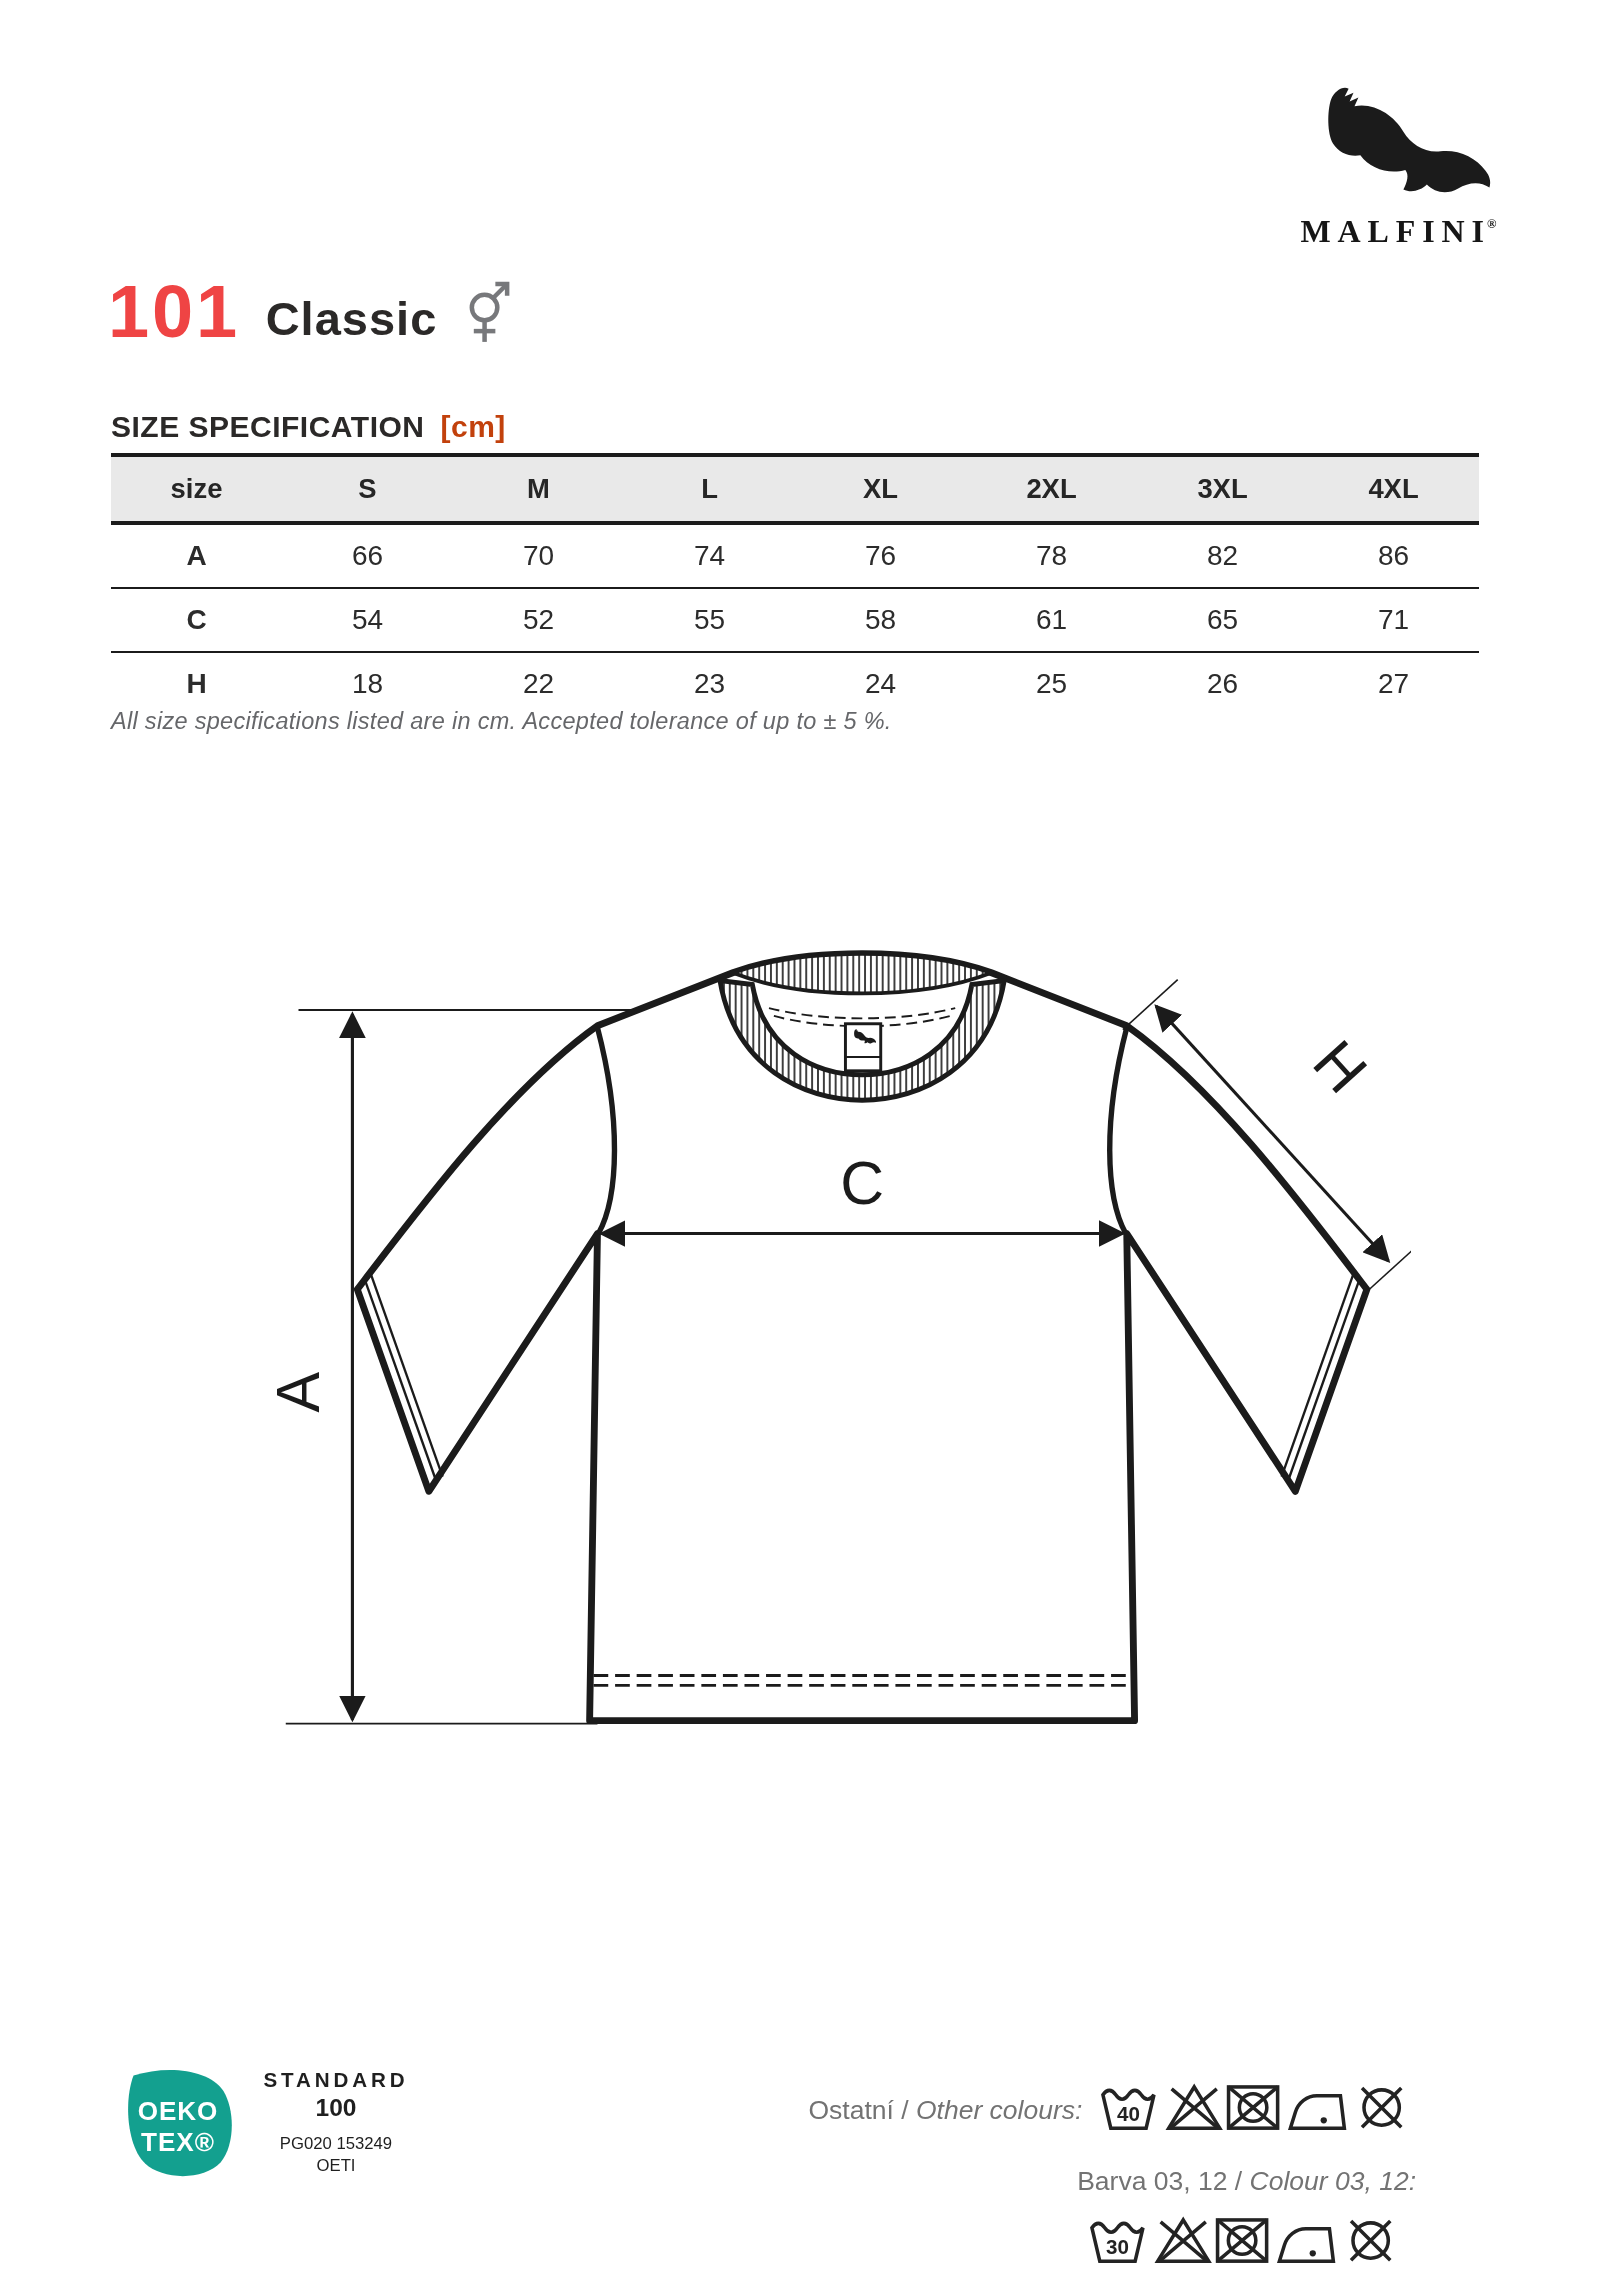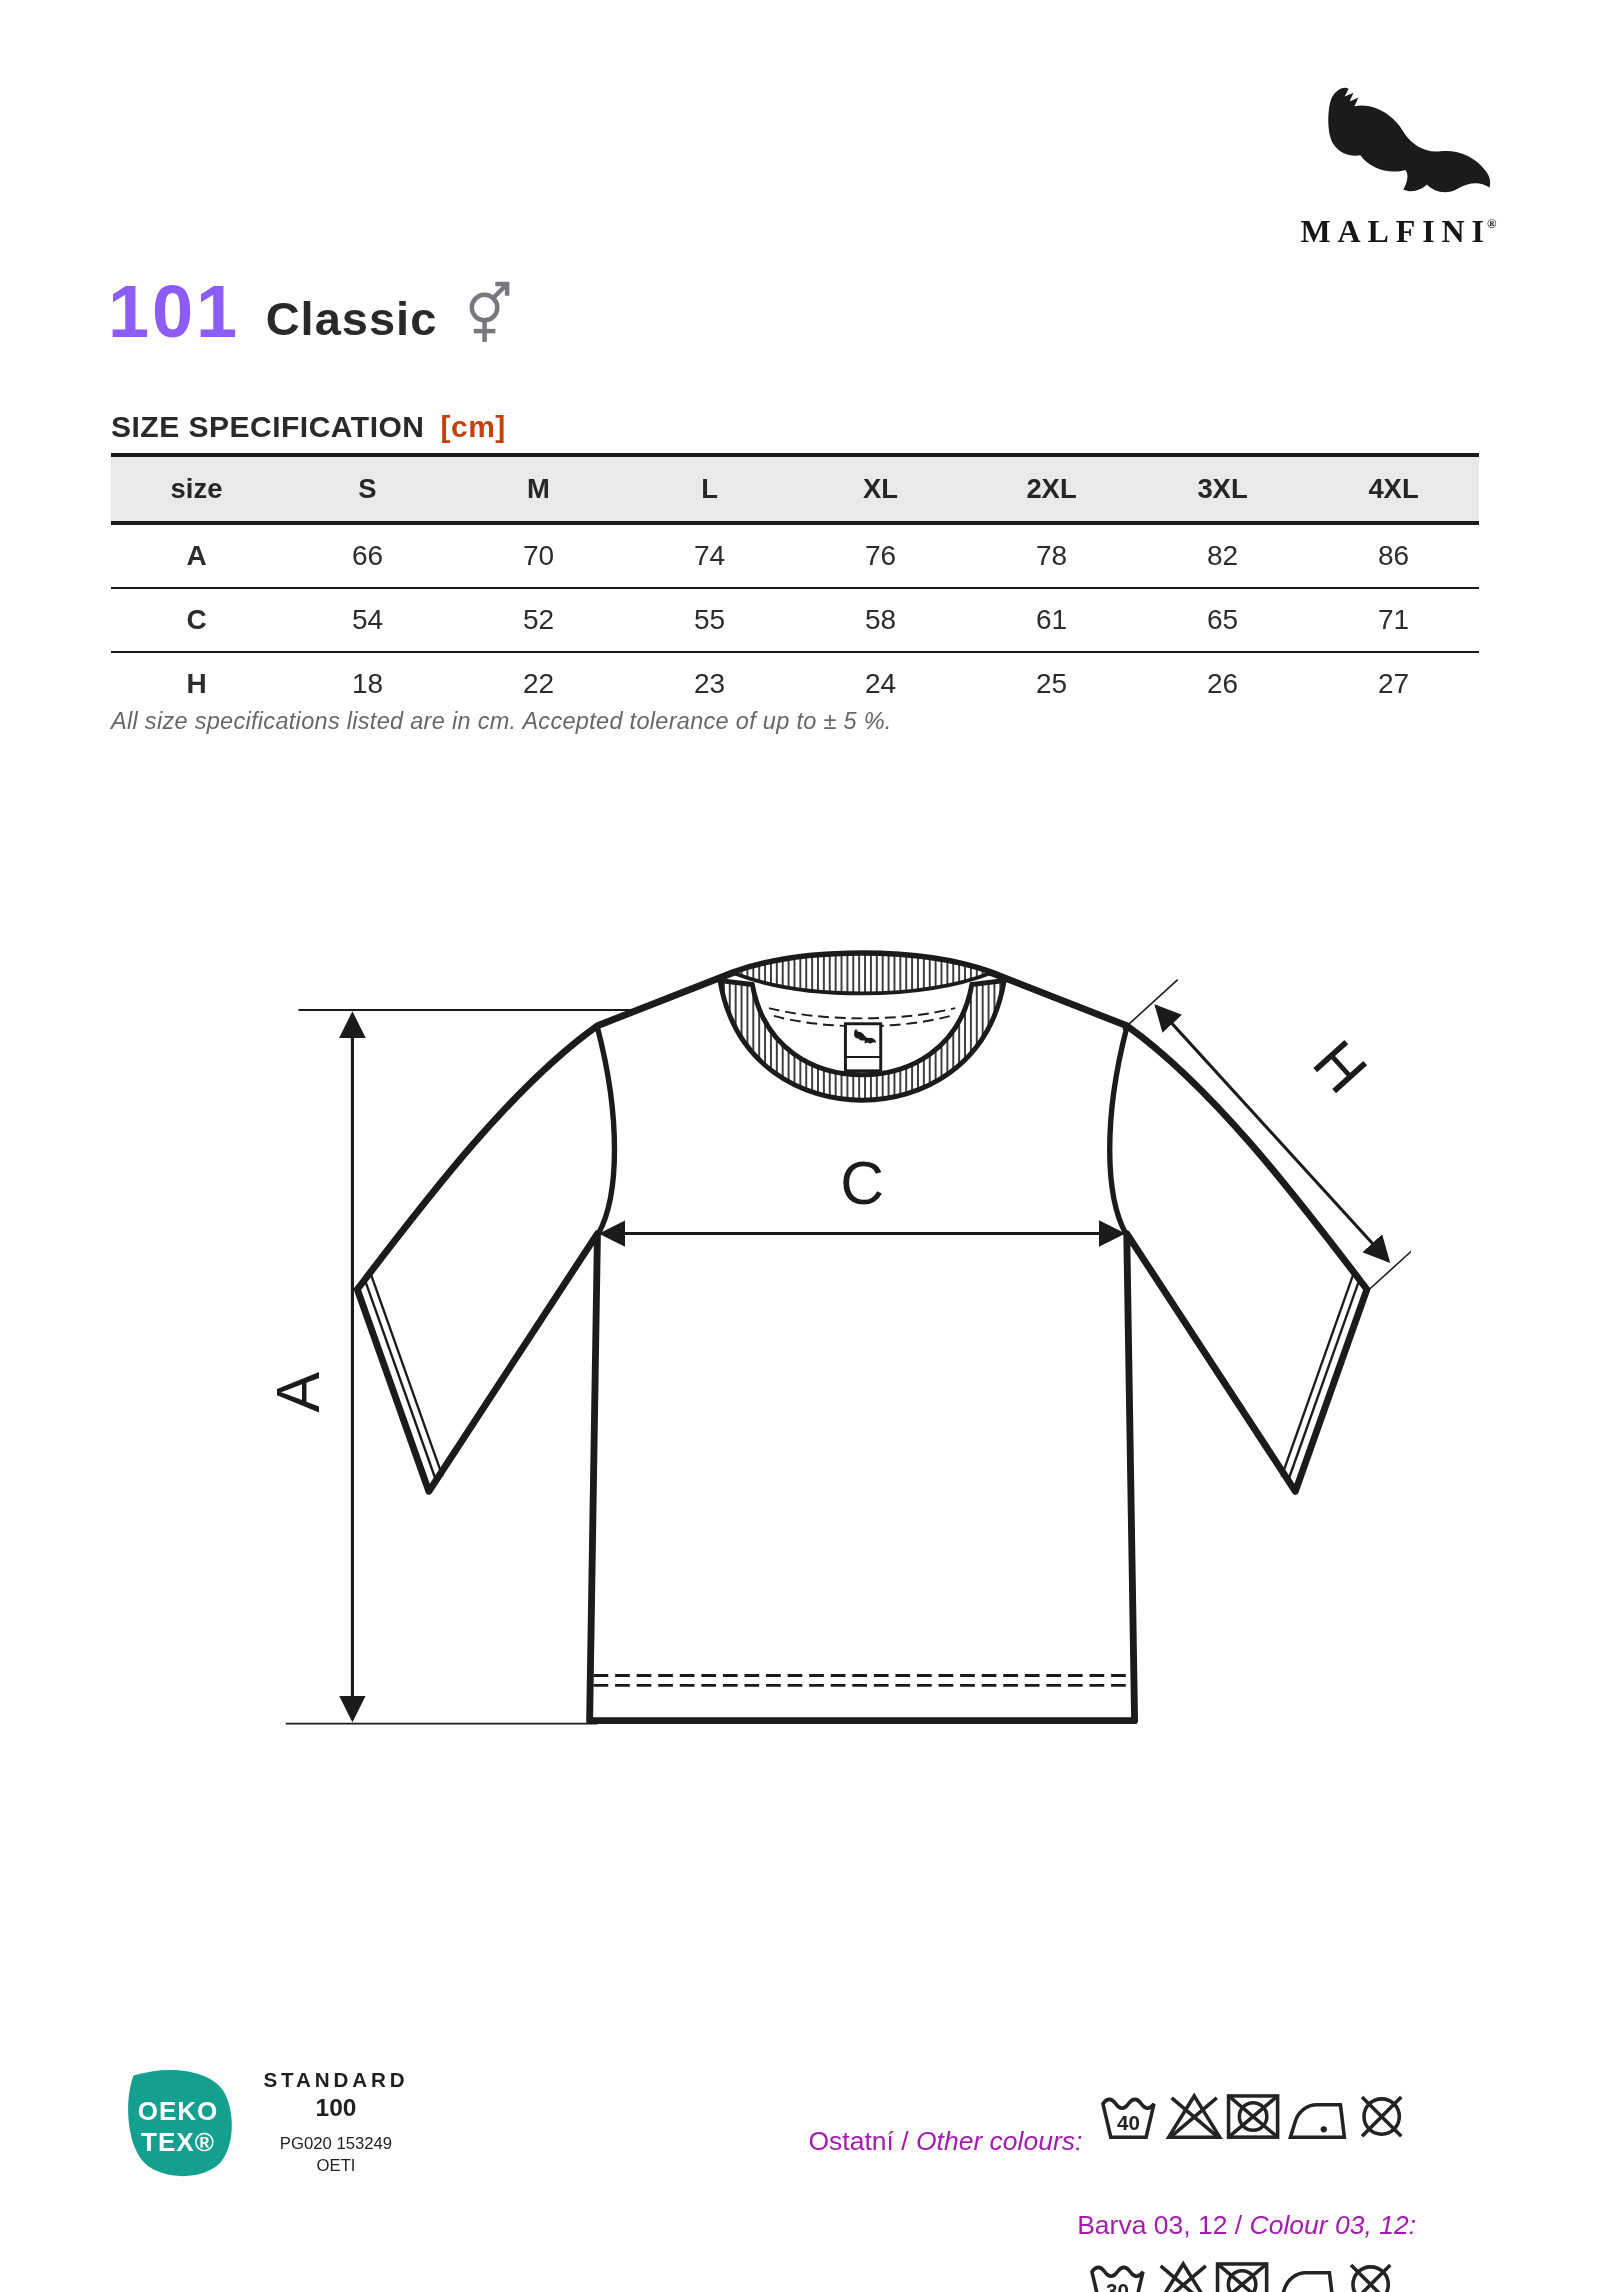--- a/index.html
+++ b/index.html
@@ -8,21 +8,21 @@
   .abs{position:absolute;}
 
   
   .brand{left:1286px;top:76px;width:225px;text-align:center;}
   .wordmark{font-family:"Liberation Serif",serif;font-weight:700;font-size:32px;
             letter-spacing:6.9px;color:#161616;white-space:nowrap;}
   .wordmark sup{font-size:12.7px;letter-spacing:0;vertical-align:13.7px;margin-left:-3.9px;}
 
   
   .title-row{left:108px;top:277px;display:flex;align-items:flex-end;gap:25.5px;}
-  .code{font-size:74px;line-height:69px;font-weight:800;color:#8b5cf6;letter-spacing:2.9px;}
+  .code{font-size:74px;line-height:69px;font-weight:800;color:#ef4444;letter-spacing:2.9px;}
   .name{font-size:47px;line-height:55px;font-weight:700;color:#2b2928;letter-spacing:1px;}
 
   
   .spec-head{left:111px;top:410px;font-size:30px;font-weight:700;color:#2b2928;letter-spacing:0.5px;}
   .spec-head .unit{color:#c2410c;font-weight:700;margin-left:16px;}
 
   
   .tablewrap{left:111px;top:453px;width:1368px;}
   table{width:100%;border-collapse:collapse;table-layout:fixed;}
   thead th{background:#e9e9e9;height:62px;font-size:27.4px;font-weight:700;color:#262626;
@@ -36,21 +36,21 @@
   .cert{left:120px;top:2064px;display:flex;align-items:center;gap:27.4px;}
   .certcol{text-align:center;color:#1f1f1f;}
   .cert-std{font-size:20.6px;font-weight:700;letter-spacing:3.9px;}
   .cert-100{font-size:24.5px;font-weight:700;margin-top:2px;}
   .cert-id{font-size:16.7px;margin-top:11.8px;text-align:center;}
   .cert-oeti{font-size:16.7px;margin-top:2px;}
 
   .care-row{display:flex;align-items:center;gap:17.6px;position:absolute;right:82px;}
   .care-row.r1{top:2082px;}
   .care-row.r2{top:2166px;flex-direction:column;}
-  .care-label{font-size:26.5px;color:#a21caf;white-space:nowrap;margin-top:44px;}
+  .care-label{font-size:26.5px;color:#737373;white-space:nowrap;}
   .care-label .it{font-style:italic;}
 
   svg text{font-family:"Liberation Sans",sans-serif;}
 </style>
 </head>
 <body>
 
 <div class="page">
 
   <div class="abs brand">

